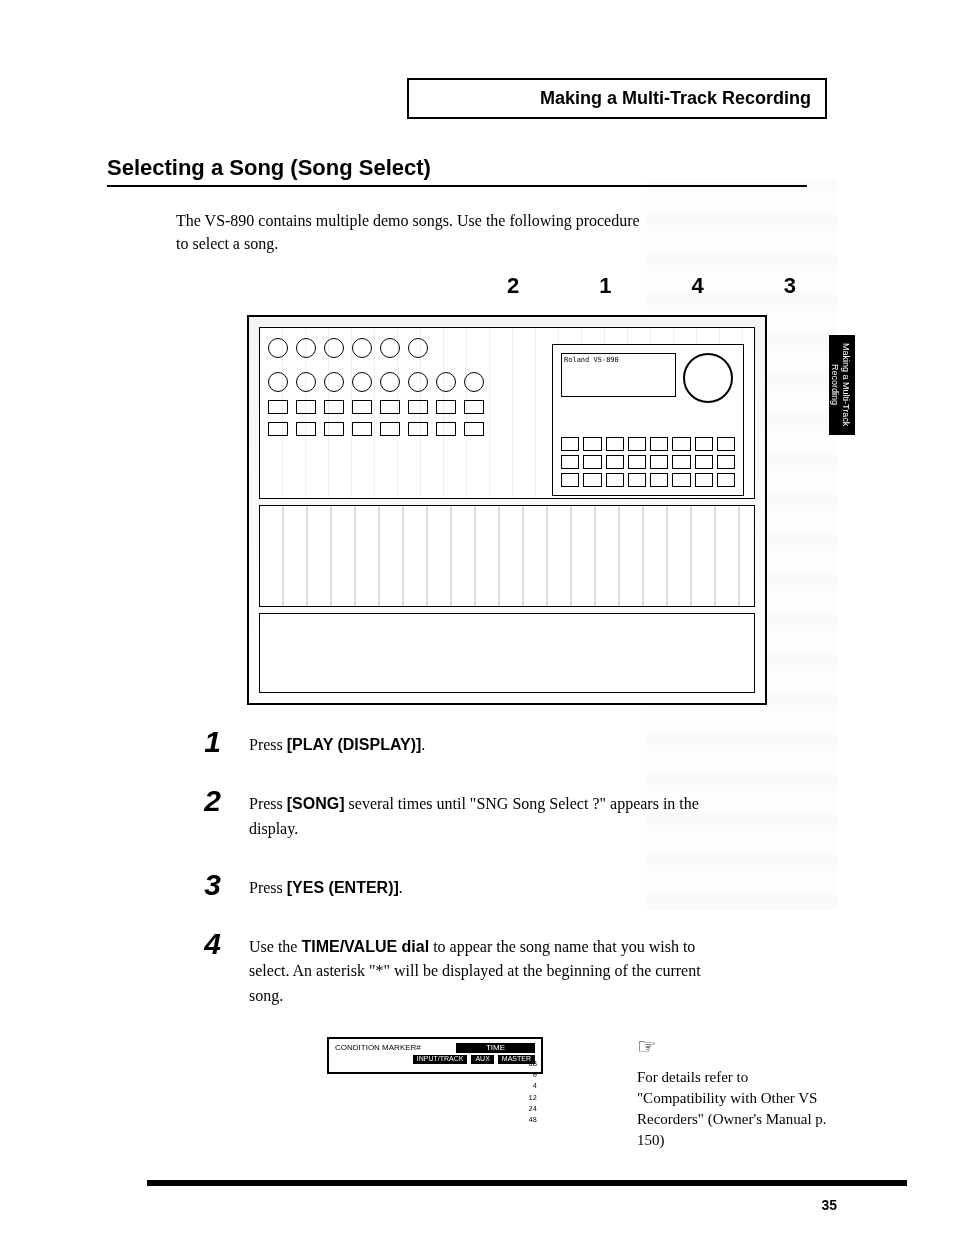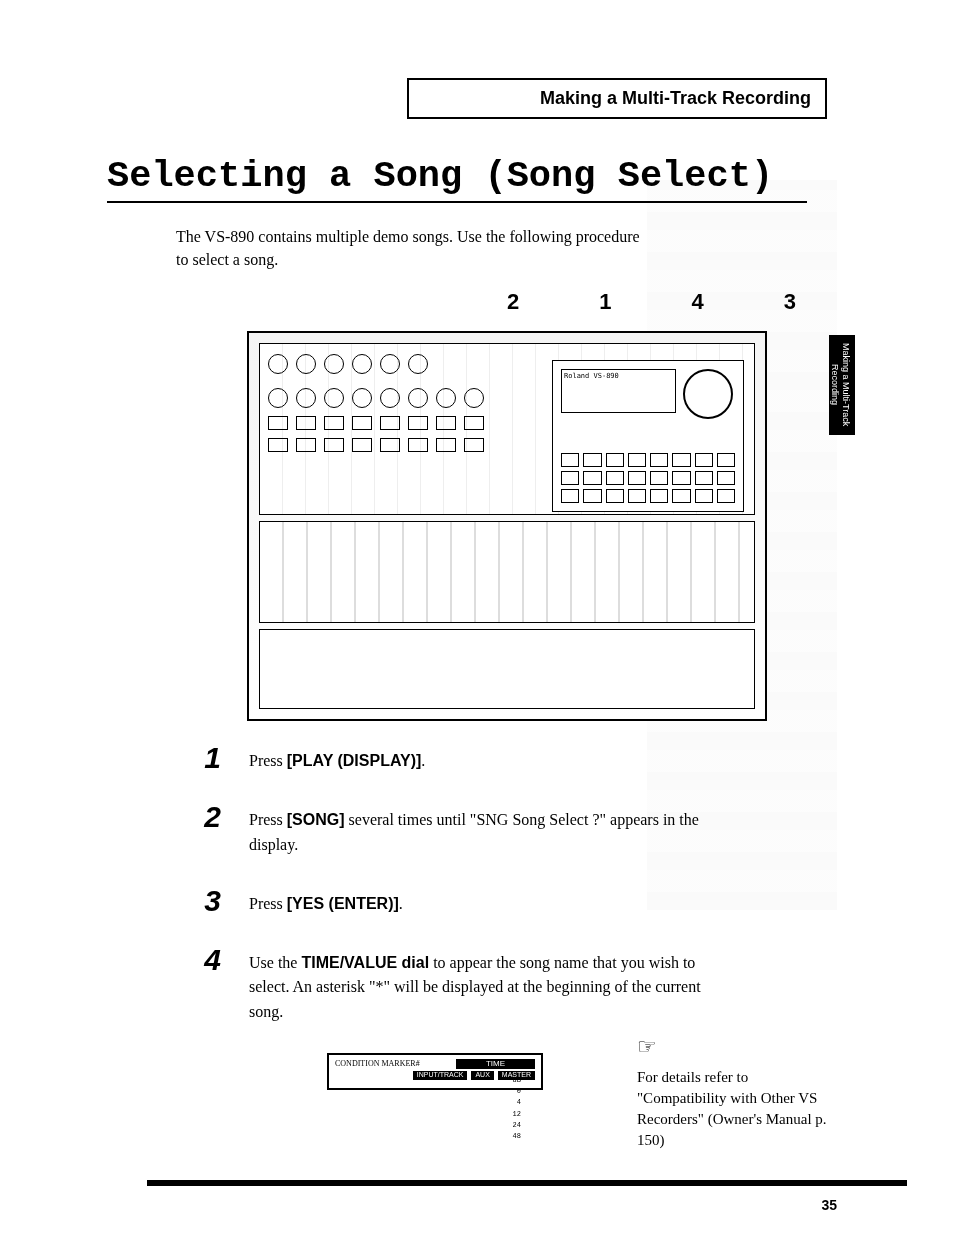--- a/index.html
+++ b/index.html
@@ -44,23 +44,23 @@
     writing-mode: vertical-rl;
     text-align: center;
     padding: 6px 4px;
     box-sizing: border-box;
     line-height: 1.2;
   }
   .heading-area {
     margin-top: 115px;
   }
   .main-heading {
-    font-family: Liberation Mono, monospace;
+    font-family: Liberation Sans, sans-serif;
     font-weight: 800;
-    font-size: 37px;
+    font-size: 22px;
     margin: 7px 0 4px 0;
   }
   .heading-rule {
     border: 0;
     border-top: 2px solid #000;
     margin: 0 0 22px 0;
     width: 700px;
   }
   .intro {
     margin-left: 69px;
@@ -205,21 +205,21 @@
     line-height: 1.25;
     position: relative;
     background: #fff;
   }
   .lcd-header {
     display: flex;
     font-size: 8px;
     font-family: Arial, Helvetica, sans-serif;
     margin-bottom: 2px;
   }
-  .lcd-header span:first-child { flex: 1; font-family: Liberation Serif, serif; }
+  .lcd-header span:first-child { flex: 1; }
   .lcd-header span:last-child { background: #000; color: #fff; padding: 0 30px; }
   .lcd-main {
     border-top: 1px solid #000;
     padding-top: 2px;
   }
   .lcd-meters {
     display: inline-block;
     vertical-align: middle;
     width: 60px;
     height: 24px;
@@ -232,21 +232,21 @@
     gap: 4px;
     font-size: 7px;
     font-family: Arial, Helvetica, sans-serif;
     margin-top: 2px;
   }
   .lcd-footer span {
     background: #000; color: #fff; padding: 0 4px;
   }
   .lcd-side {
     position: absolute;
-    right: 20px; top: 20px;
+    right: 4px; top: 20px;
     font-size: 7px;
     line-height: 1.6;
     text-align: right;
   }
 
   .note-box {
     position: absolute;
     right: 60px;
     bottom: 90px;
     width: 200px;

